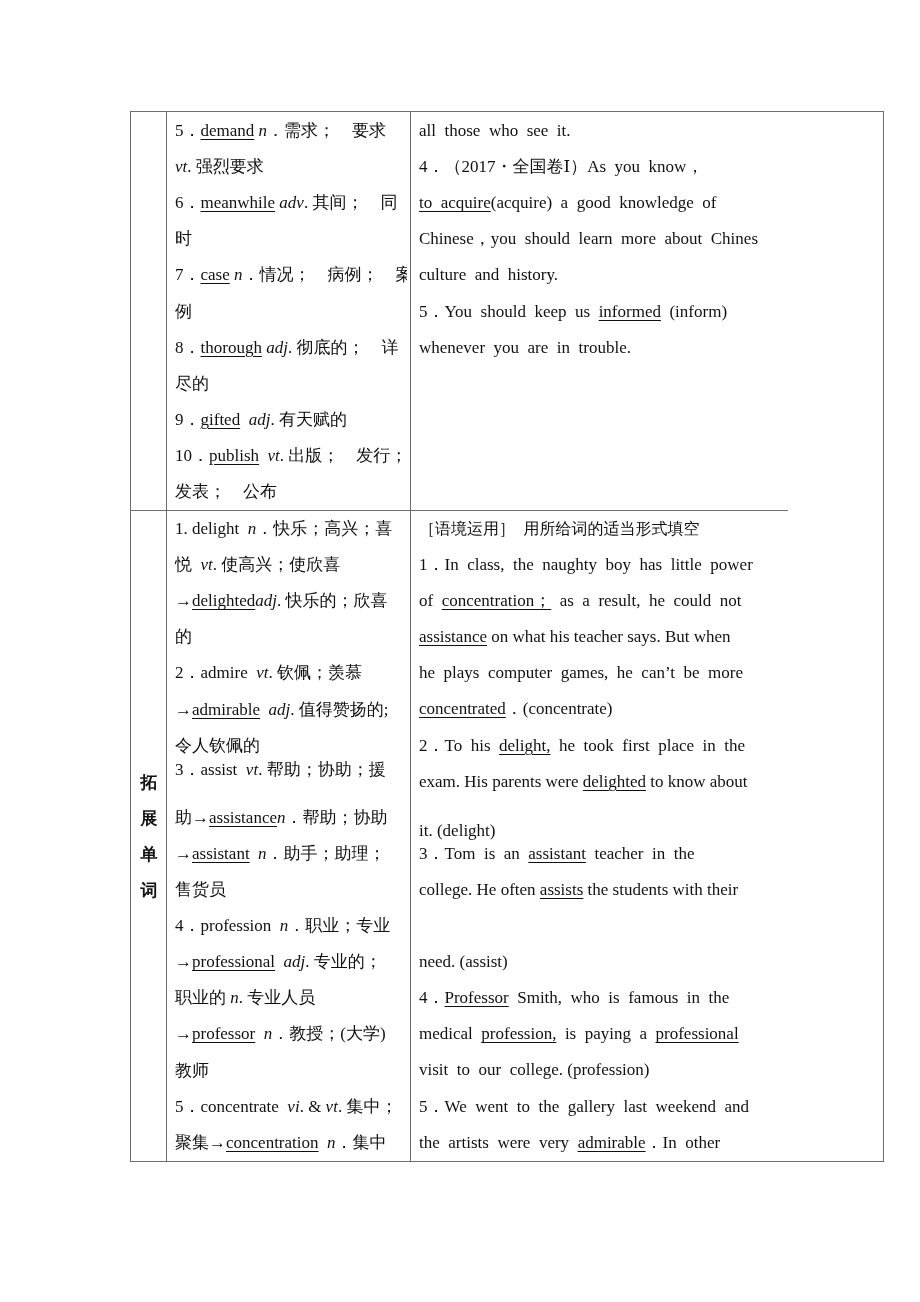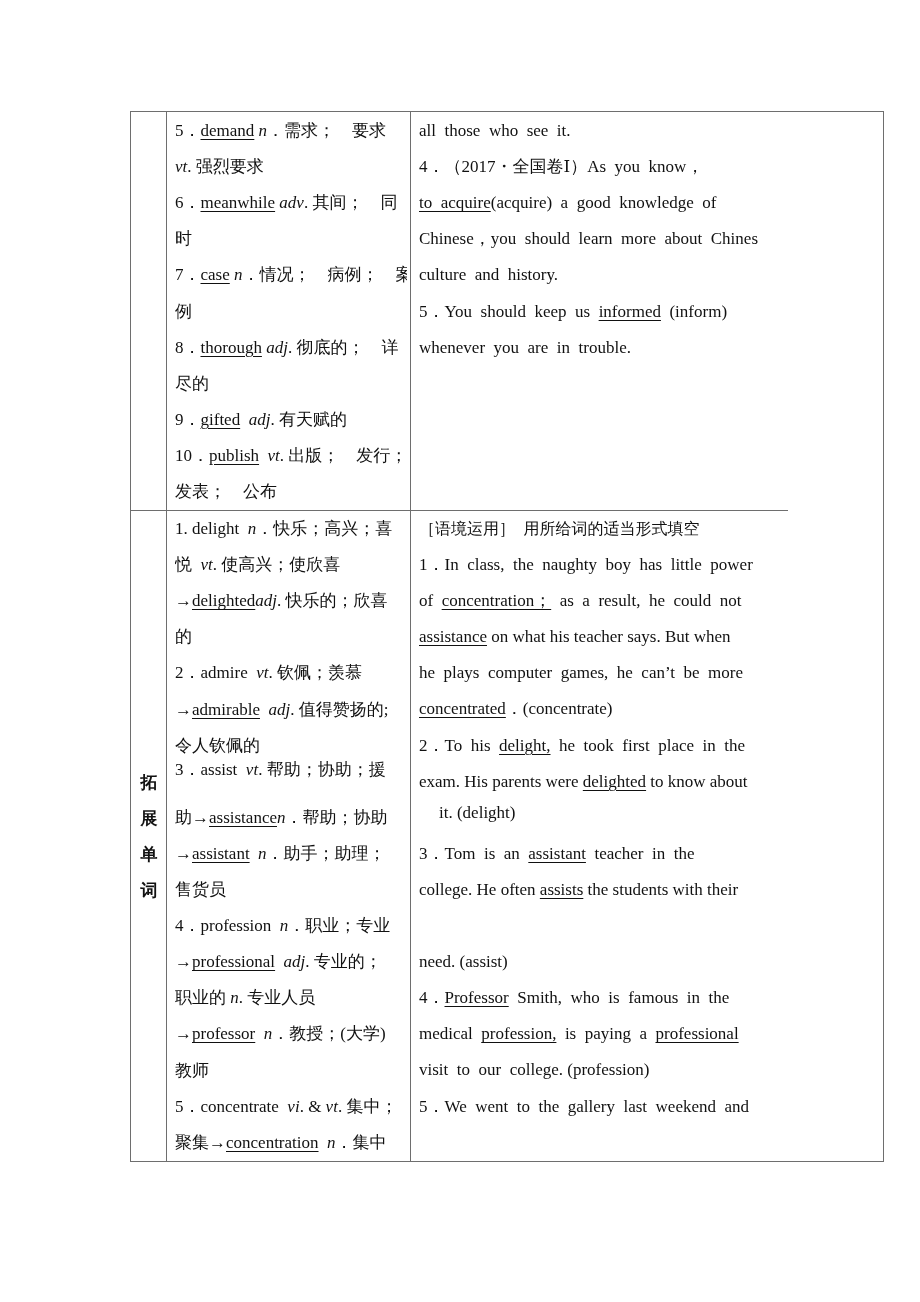--- a/index.html
+++ b/index.html
@@ -82,22 +82,23 @@
     <div class="line" style="top:8px;">
       <span class="sans">［语境运用］</span><span>&nbsp;&nbsp;</span><span class="sans">用所给词的适当形式填空</span>
     </div>
   <div class="line" style="top: 44px;"><span>1．In&nbsp;&nbsp;class,&nbsp;&nbsp;the&nbsp;&nbsp;naughty&nbsp;&nbsp;boy&nbsp;&nbsp;has&nbsp;&nbsp;little&nbsp;&nbsp;power</span></div>
       <div class="line" style="top: 80.1px;"><span>of&nbsp;&nbsp;</span><span class="u">concentration；</span><span>&nbsp;&nbsp;as&nbsp;&nbsp;a&nbsp;&nbsp;result,&nbsp;&nbsp;he&nbsp;&nbsp;could&nbsp;&nbsp;not</span></div>
       <div class="line" style="top: 116.2px;"><span class="u">assistance</span><span> on what his teacher says. But when</span></div>
       <div class="line" style="top: 152.3px; text-align: center;"><span>he&nbsp;&nbsp;plays&nbsp;&nbsp;computer&nbsp;&nbsp;games,&nbsp;&nbsp;he&nbsp;&nbsp;can’t&nbsp;&nbsp;be&nbsp;&nbsp;more</span></div>
       <div class="line" style="top: 188.4px;"><span class="u">concentrated</span><span>．(concentrate)</span></div>
       <div class="line" style="top: 224.5px;"><span>2．To&nbsp;&nbsp;his&nbsp;&nbsp;</span><span class="u">delight,</span><span>&nbsp;&nbsp;he&nbsp;&nbsp;took&nbsp;&nbsp;first&nbsp;&nbsp;place&nbsp;&nbsp;in&nbsp;&nbsp;the</span></div>
       <div class="line" style="top: 260.6px;"><span>exam. His parents were </span><span class="u">delighted</span><span> to know about</span></div>
-      <div class="line" style="top: 292px; margin-left: 20px;"><span>it. (delight)</span></div>
+      <div class="line" style="top: 310px;"><span>it. (delight)</span></div>
       <div class="line" style="top: 332.8px;"><span>3．Tom&nbsp;&nbsp;is&nbsp;&nbsp;an&nbsp;&nbsp;</span><span class="u">assistant</span><span>&nbsp;&nbsp;teacher&nbsp;&nbsp;in&nbsp;&nbsp;the</span></div>
       <div class="line" style="top: 368.9px;"><span>college. He often </span><span class="u">assists</span><span> the students with their</span></div>
       <div class="line" style="top: 441.1px;"><span>need. (assist)</span></div>
       <div class="line" style="top: 477.2px;"><span>4．</span><span class="u">Professor</span><span>&nbsp;&nbsp;Smith,&nbsp;&nbsp;who&nbsp;&nbsp;is&nbsp;&nbsp;famous&nbsp;&nbsp;in&nbsp;&nbsp;the</span></div>
       <div class="line" style="top: 513.3px;"><span>medical&nbsp;&nbsp;</span><span class="u">profession,</span><span>&nbsp;&nbsp;is&nbsp;&nbsp;paying&nbsp;&nbsp;a&nbsp;&nbsp;</span><span class="u">professional</span></div>
       <div class="line" style="top: 549.4px;"><span>visit&nbsp;&nbsp;to&nbsp;&nbsp;our&nbsp;&nbsp;college. (profession)</span></div>
       <div class="line" style="top: 585.5px;"><span>5．We&nbsp;&nbsp;went&nbsp;&nbsp;to&nbsp;&nbsp;the&nbsp;&nbsp;gallery&nbsp;&nbsp;last&nbsp;&nbsp;weekend&nbsp;&nbsp;and</span></div>
+      <div class="line" style="top: 621.6px;"><span>the&nbsp;&nbsp;artists&nbsp;&nbsp;were&nbsp;&nbsp;very&nbsp;&nbsp;</span><span class="u">admirable</span><span>．In&nbsp;&nbsp;other</span></div>
     </div>
 </div>
 
 </body></html>

